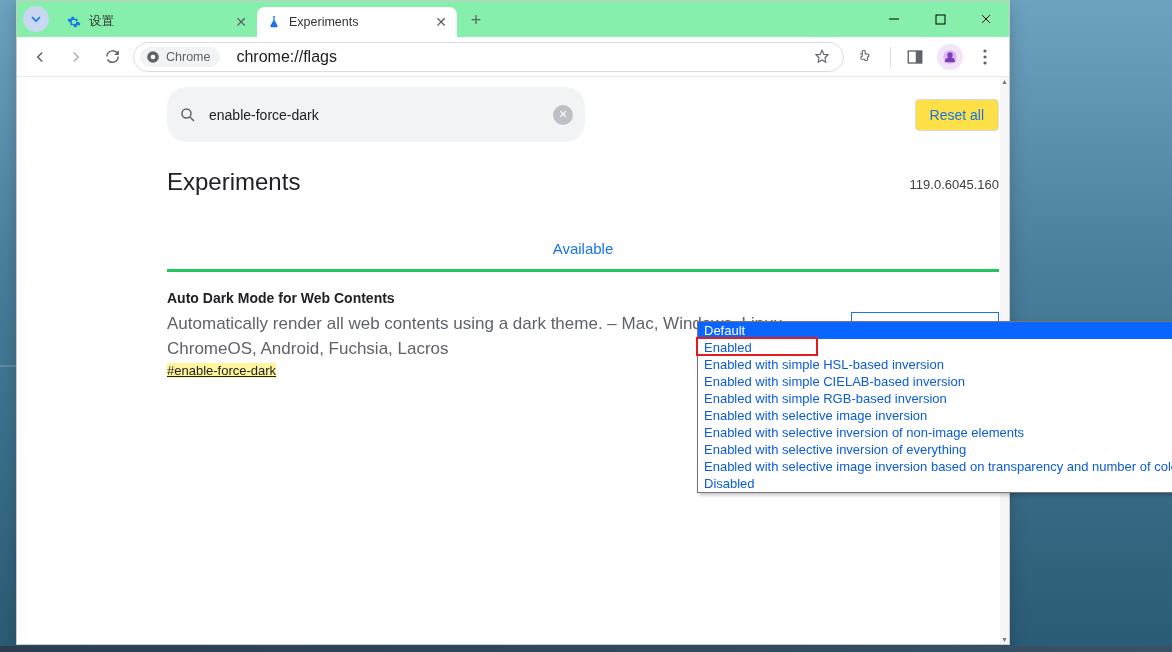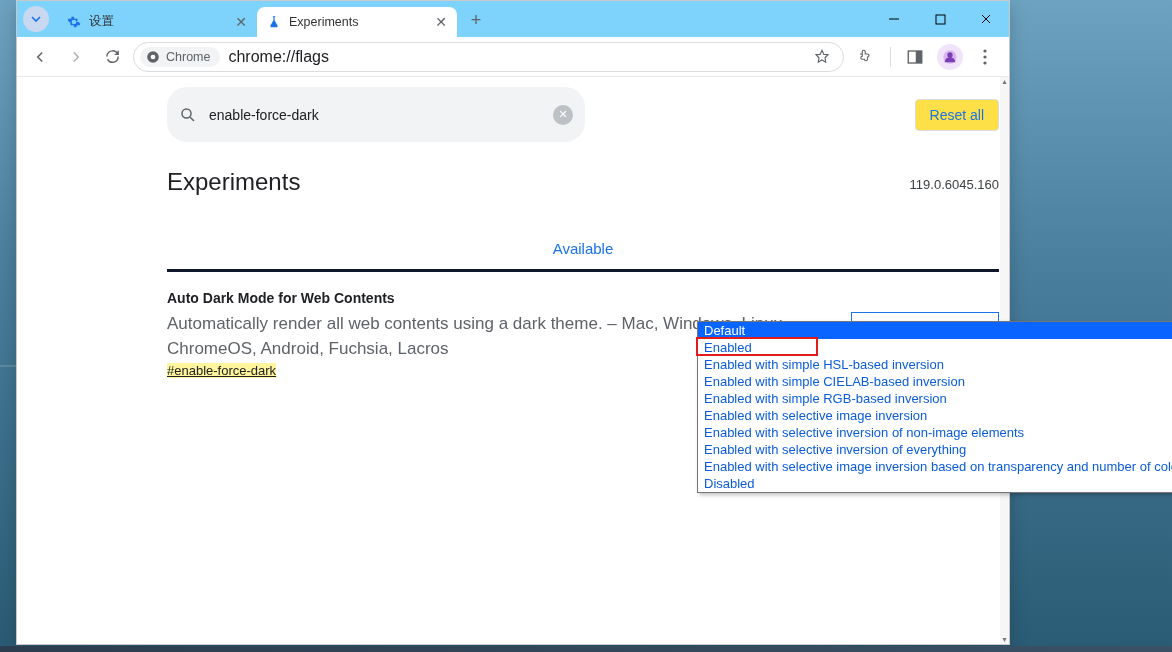--- a/index.html
+++ b/index.html
@@ -27,21 +27,21 @@
     width: 994px; height: 645px;
     background: #fff;
     border: 1px solid #c9c9c9;
     box-shadow: 0 4px 16px rgba(0,0,0,0.2);
     display:flex; flex-direction:column;
     overflow: visible;
   }
   
   .tabstrip {
     height: 36px;
-    background: #7dd3fc;
+    background: #86efac;
     display:flex; align-items:center;
     padding-left:6px;
     position:relative;
   }
   .tabstrip .dropdown-btn {
     width:26px; height:26px; border-radius:13px;
     background:#c8d8f0;
     display:flex;align-items:center;justify-content:center;
     margin-right:8px;
     cursor:pointer;
@@ -79,21 +79,21 @@
     height:40px; background:#fff;
     display:flex; align-items:center;
     padding:0 8px; gap:6px;
     border-bottom:1px solid #e8e8e8;
   }
   .nav-btn { width:30px;height:30px;display:flex;align-items:center;justify-content:center;color:#5f6368;border-radius:50%;cursor:pointer;}
   .nav-btn.disabled{color:#b0b0b0;}
   .omnibox {
     flex:1; height:30px; border:1px solid #dadce0; border-radius:16px;
     background:#fff; display:flex;align-items:center;
-    padding:0 10px; gap:8px;
+    padding:0 10px; gap:16px;
   }
   .omni-badge {
     display:flex;align-items:center;gap:6px;
     font-size:12.5px;color:#5f6368;
     background:#f1f3f4;border-radius:14px;padding:3px 10px 3px 6px;
     margin-left:-4px;
   }
   .omni-url { font-size:16px;color:#202124; flex:1; }
   .icon-btn { width:32px;height:32px;display:flex;align-items:center;justify-content:center;color:#5f6368;border-radius:50%;cursor:pointer;}
   .vdiv { width:1px;height:20px;background:#dadce0;margin:0 2px;}
@@ -137,21 +137,21 @@
     font-size:24px;color:#202124;font-weight:400;margin:0 0 4px 0;
   }
   .heading-row{display:flex;align-items:center;justify-content:space-between;margin-bottom:28px;margin-top:6px;}
   .version{font-size:13px;color:#3c4043;}
   .tabs{
     display:flex;border-bottom:1px solid #dadce0;
   }
   .page-tab{
     flex:1;text-align:center;padding:12px 0;font-size:15px;color:#5f6368;cursor:pointer;
   }
-  .page-tab.active{color:#1a73e8;border-bottom:3px solid #0f172a;margin-bottom:-1px;font-weight:500;}
+  .page-tab.active{color:#1a73e8;border-bottom:3px solid #22c55e;margin-bottom:-1px;font-weight:500;}
   .flag-block{
     padding-top:18px;
     display:flex;
   }
   .flag-text{flex:1;padding-right:24px;}
   .flag-title{font-weight:600;font-size:14px;color:#202124;margin-bottom:6px;}
   .flag-desc{font-size:17px;color:#5f6368;line-height:1.45;}
   .flag-link{display:inline-block;font-size:13px;background:#fff59d;color:#202124;}
   .flag-select-wrap{width:148px;padding-top:22px;}
   .flag-select{

